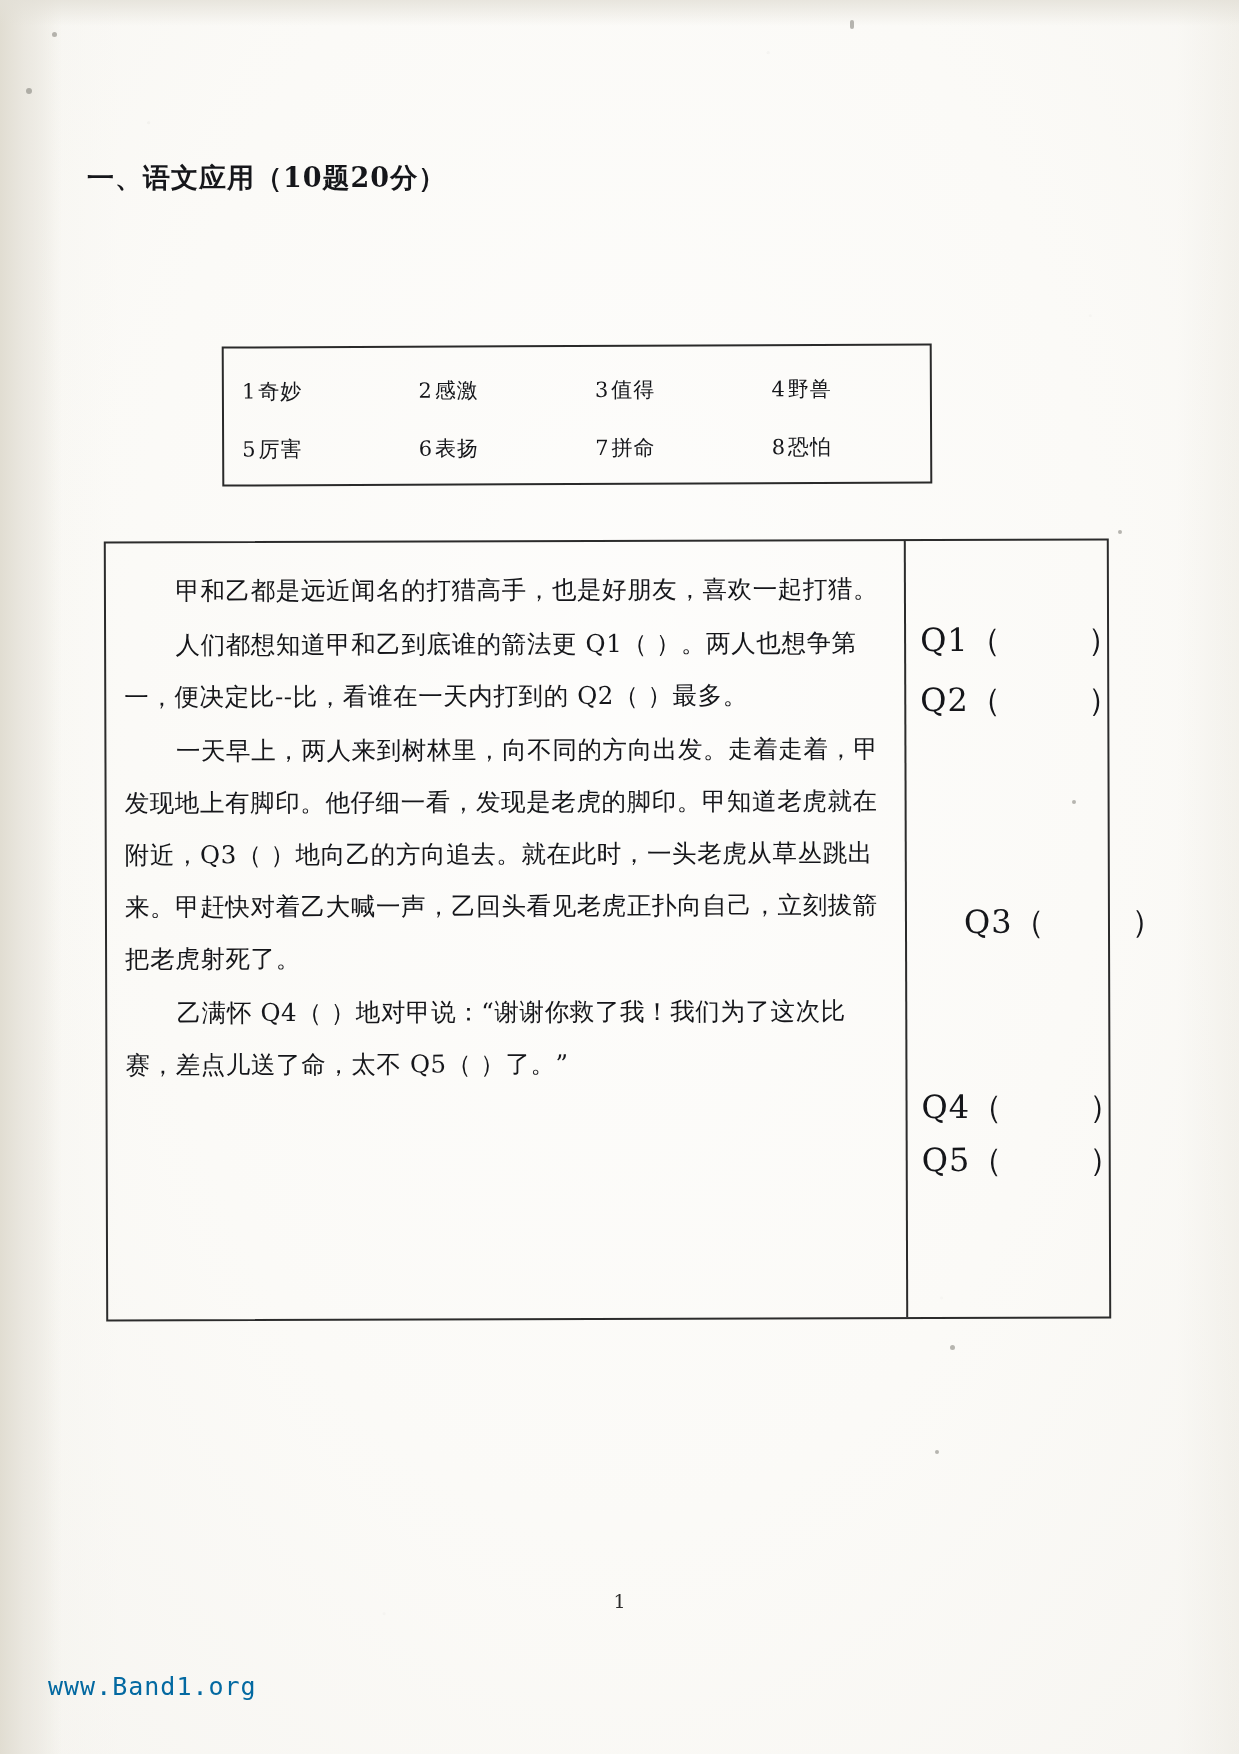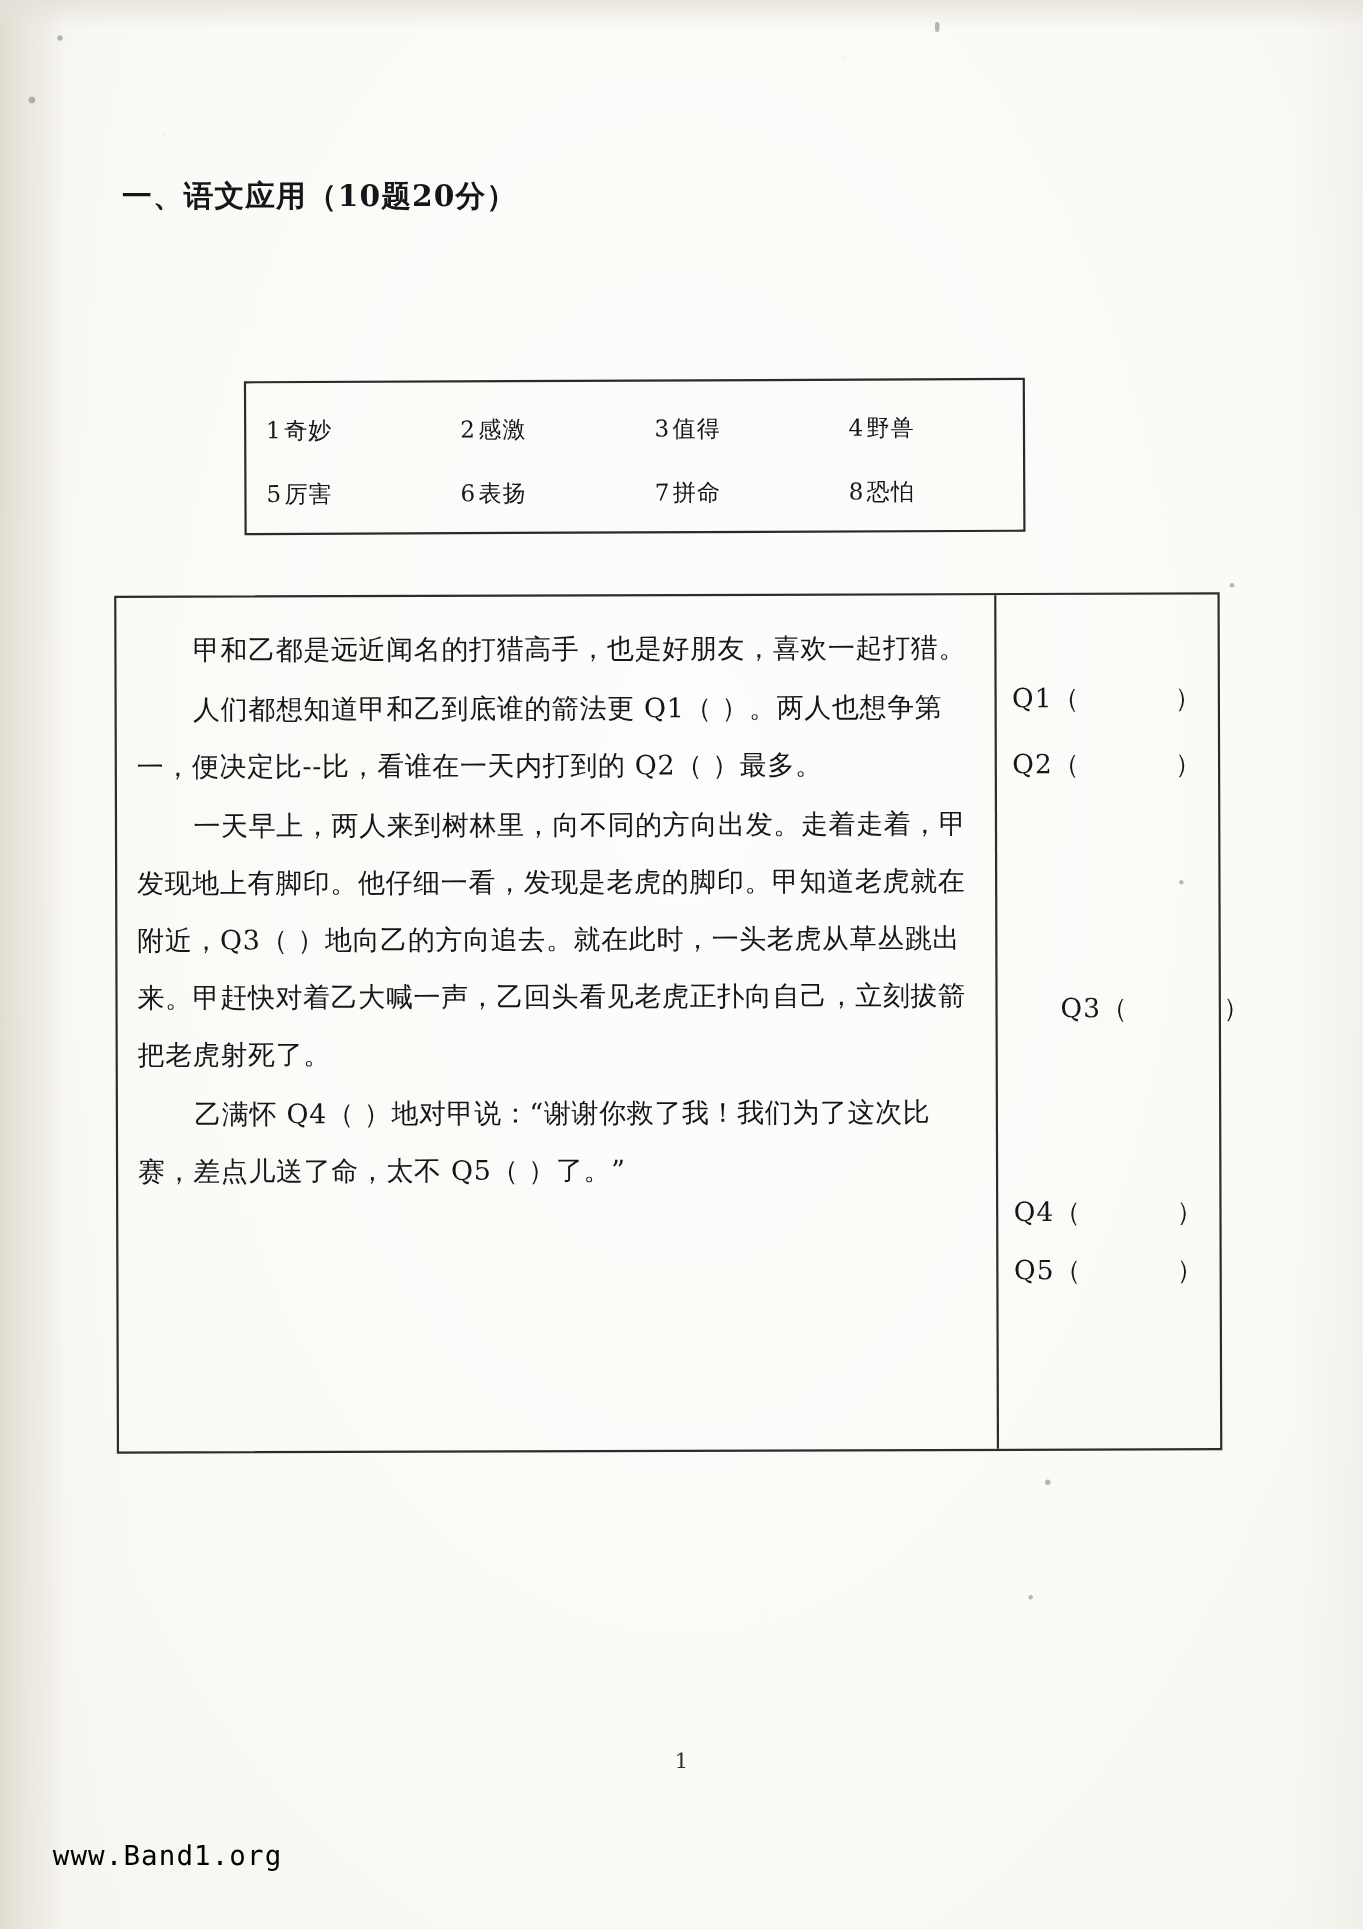--- a/index.html
+++ b/index.html
@@ -52,21 +52,21 @@
   .content {
     position: absolute;
     left: 0; top: 0;
     width: 1239px;
     height: 1754px;
     color: #15161a;
   }
 
   .heading {
     position: absolute;
-    left: 111px;
+    left: 87px;
     top: 160px;
     font-size: 27px;
     font-weight: bold;
     letter-spacing: 1px;
     font-family: "DejaVu Serif", serif;
   }
   .instr-line1 {
     position: absolute;
     left: 100px;
     top: 207px;
@@ -143,21 +143,21 @@
     font-size: 24.5px;
     line-height: 52px;
     text-indent: 2.1em;
     letter-spacing: 0.6px;
     margin: 0 0 2px 0;
   }
 
   .ans-item {
     position: absolute;
     left: 14px;
-    font-size: 24px;
+    font-size: 32px;
     letter-spacing: 1px;
     white-space: nowrap;
   }
   .ans-paren {
     display: inline-block;
     width: 86px;
   }
 
   .page-number {
     position: absolute;
@@ -168,21 +168,21 @@
     font-size: 19px;
     color: #2b2b2b;
     font-family: "DejaVu Serif", serif;
   }
   .footer-url {
     position: absolute;
     left: 48px;
     top: 1672px;
     font-size: 25px;
     font-family: "DejaVu Sans Mono", monospace;
-    color: #000000;
+    color: #0369a1;
     letter-spacing: 1px;
   }
 
   .speck {
     position: absolute;
     background: #7e7c74;
     border-radius: 50%;
     opacity: .55;
   }
 </style>

